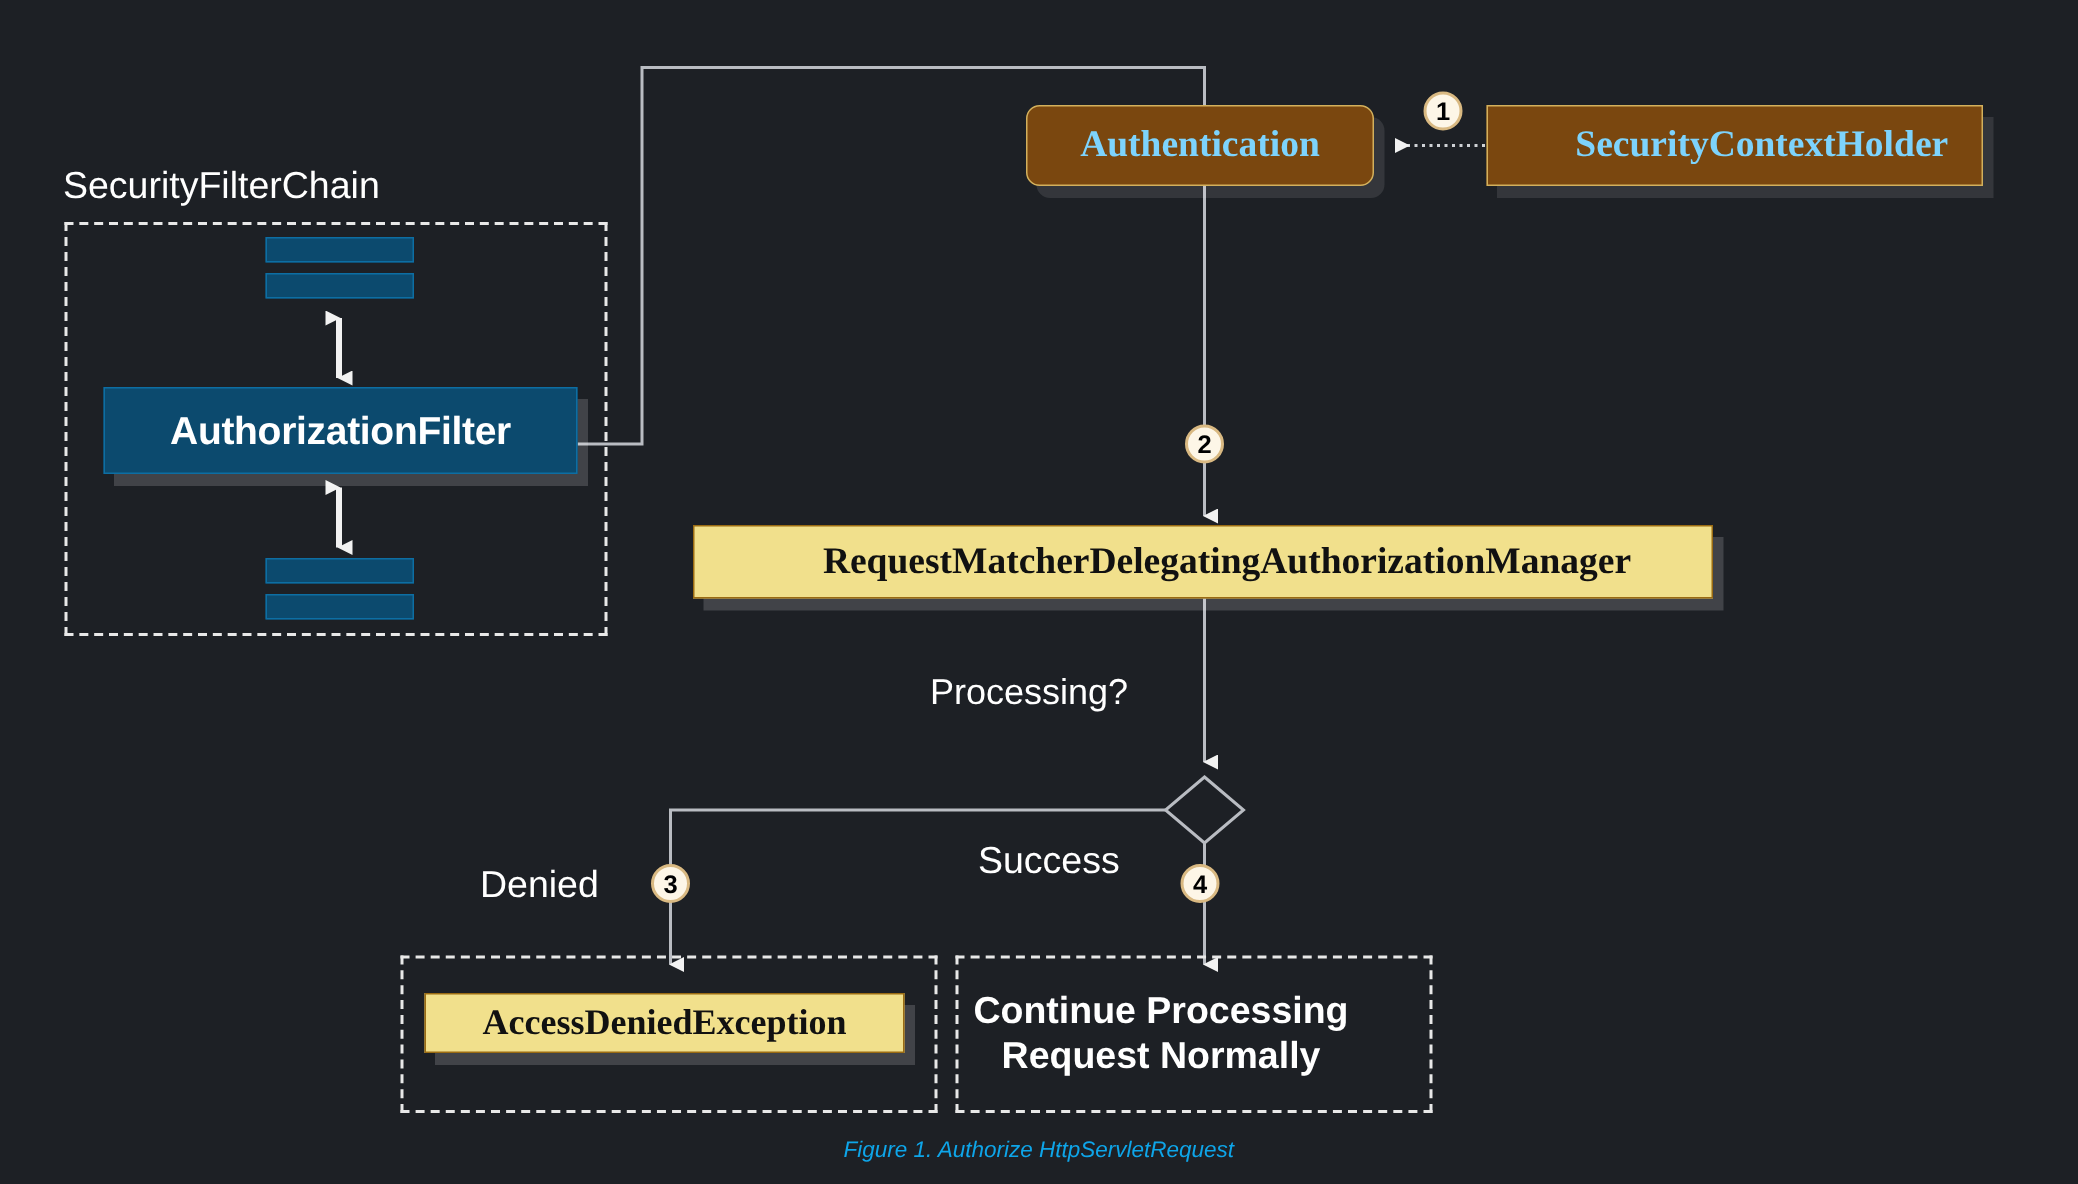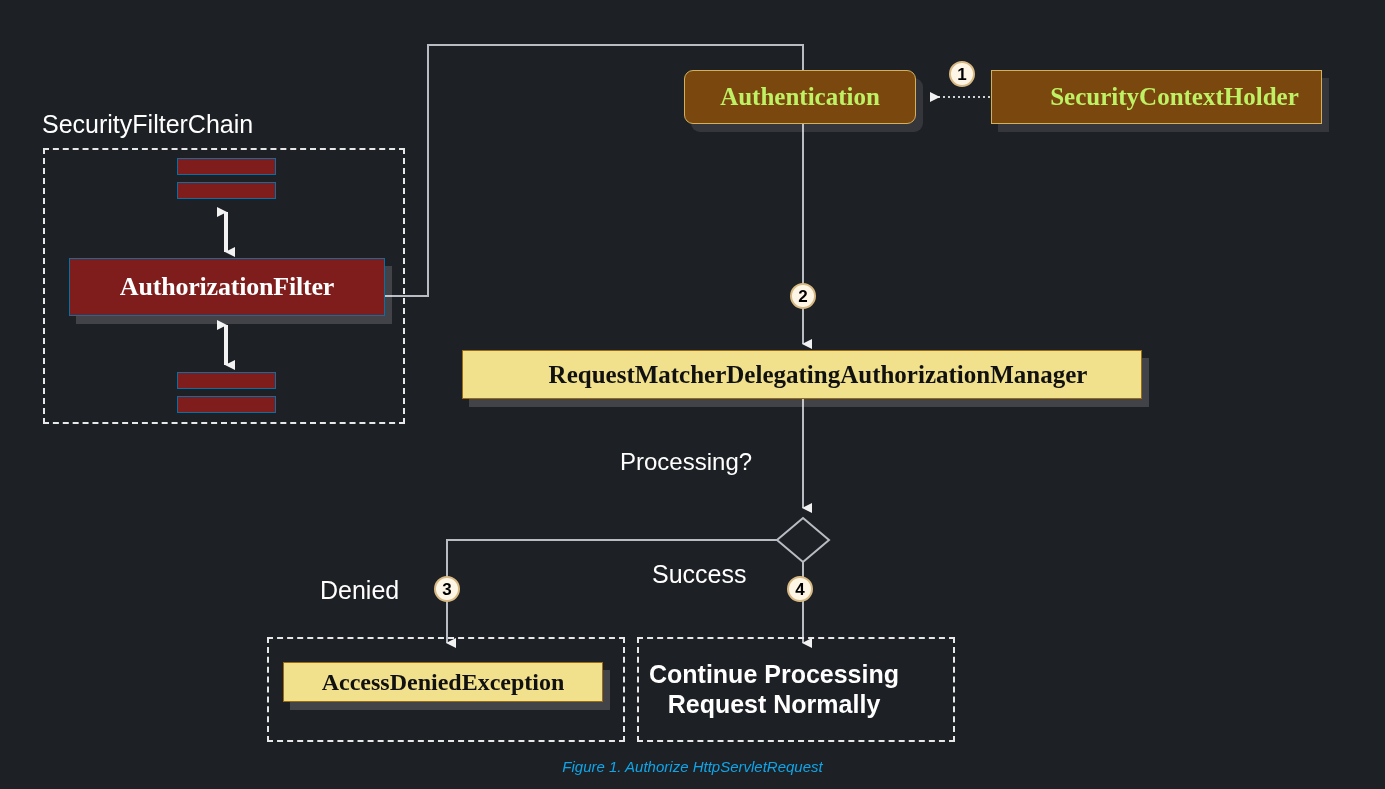--- a/index.html
+++ b/index.html
@@ -31,43 +31,43 @@
     display: flex;
     align-items: center;
     justify-content: center;
     text-align: center;
   }
 
   
   .brown {
     background: #7a470f;
     border: 1px solid #d3b05c;
-    color: #bef264;
+    color: #7dd3fc;
     font-family: "Liberation Serif", serif;
     font-weight: bold;
     box-shadow: 7px 8px 0 0 rgba(255,255,255,0.10);
   }
   .brown.rounded { border-radius: 9px; }
 
   
   .yellow {
     background: #f1e08c;
     border: 1px solid #9a6b12;
     color: #111111;
     font-family: "Liberation Serif", serif;
     font-weight: bold;
     box-shadow: 7px 8px 0 0 rgba(255,255,255,0.16);
   }
 
   
   .blue {
-    background: #7f1d1d;
+    background: #0c4a6e;
     border: 1px solid #0d6ea3;
     color: #ffffff;
-    font-family: Liberation Serif, serif;
+    font-family: Liberation Sans, sans-serif;
     font-weight: bold;
     letter-spacing: -0.2px;
   }
   .blue.shadowed { box-shadow: 7px 8px 0 0 rgba(255,255,255,0.16); }
 
   
   .dashed-group {
     position: absolute;
     box-sizing: border-box;
     border: 2px dashed #e8e8e8;

